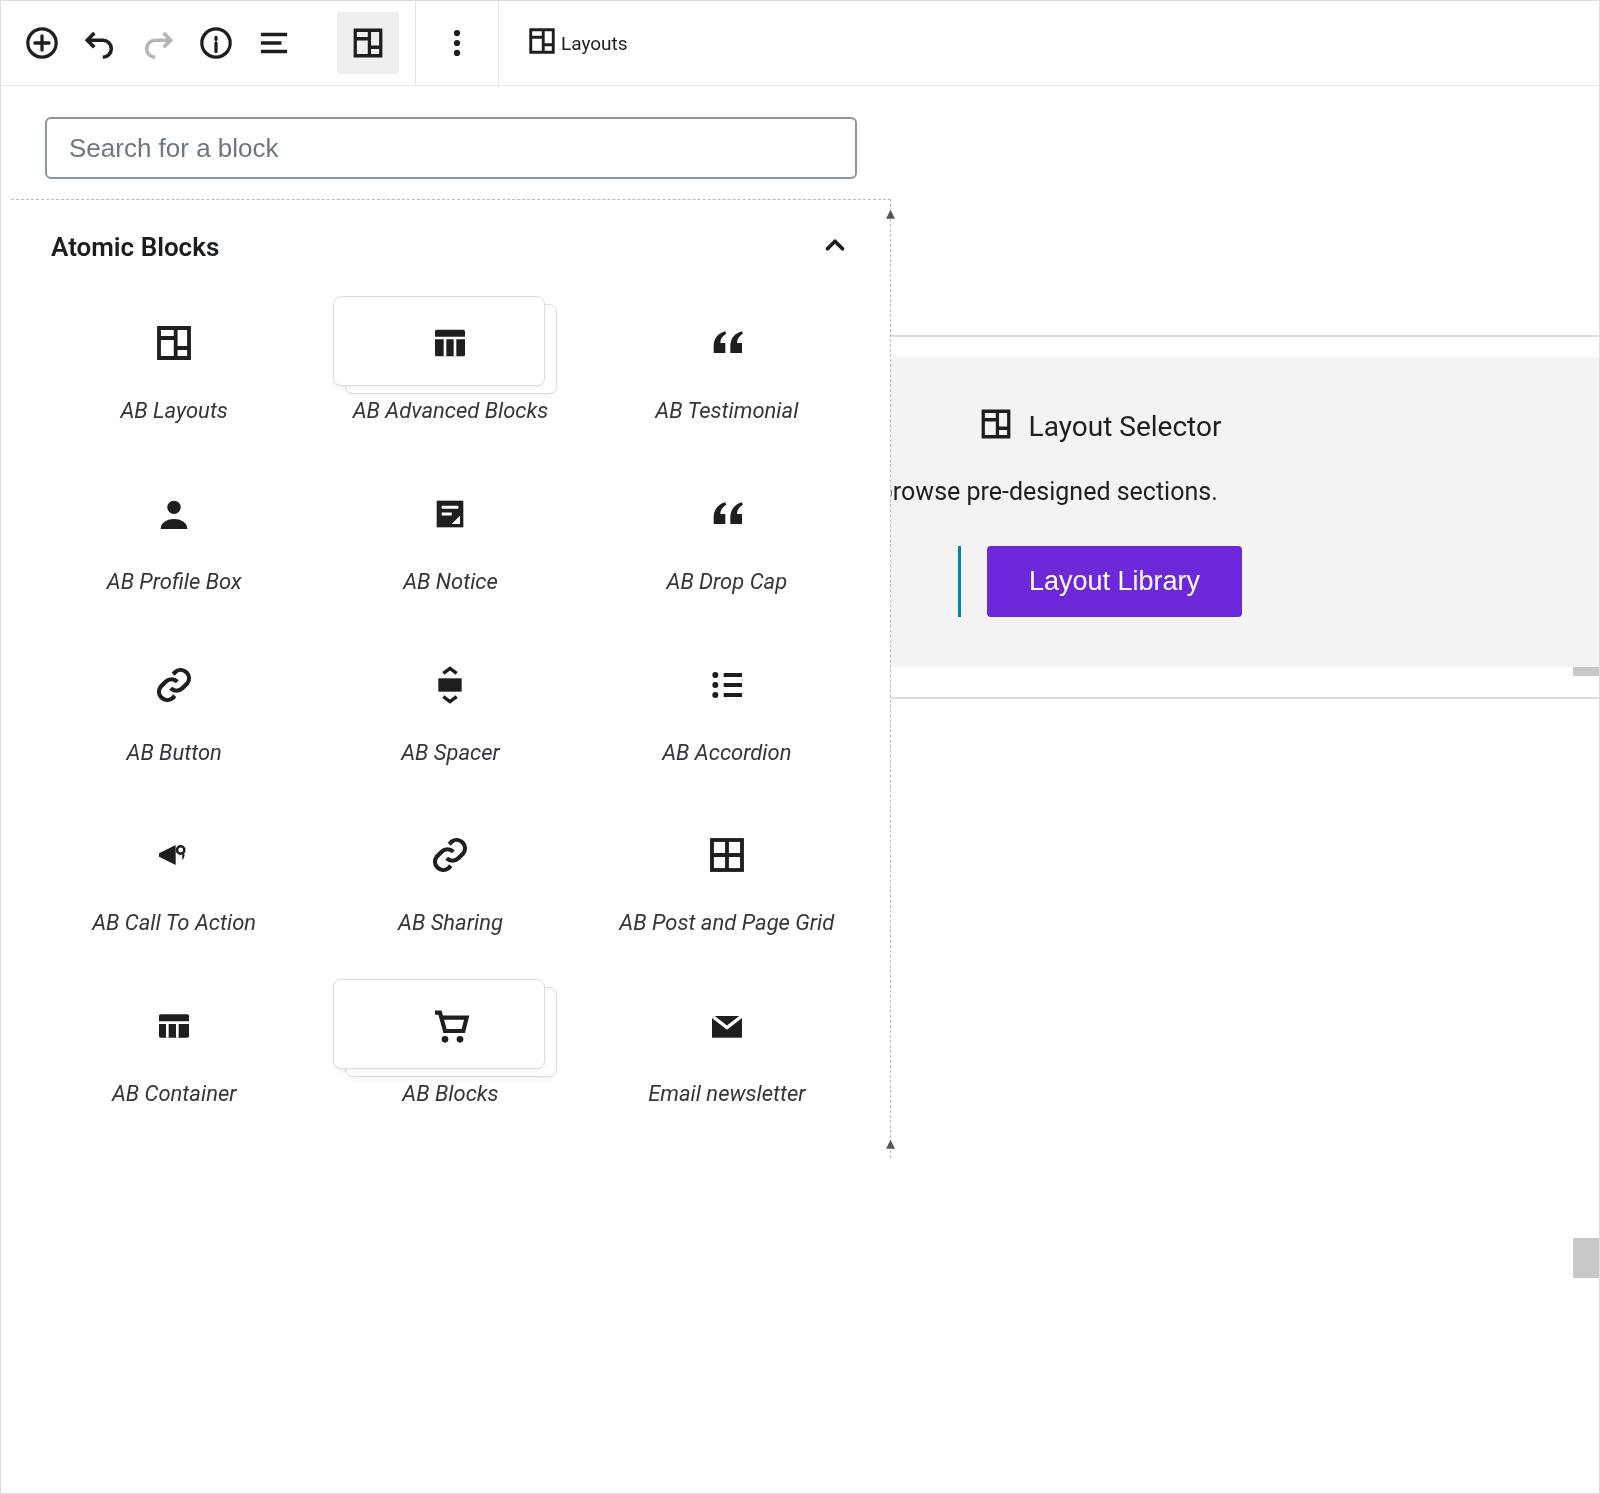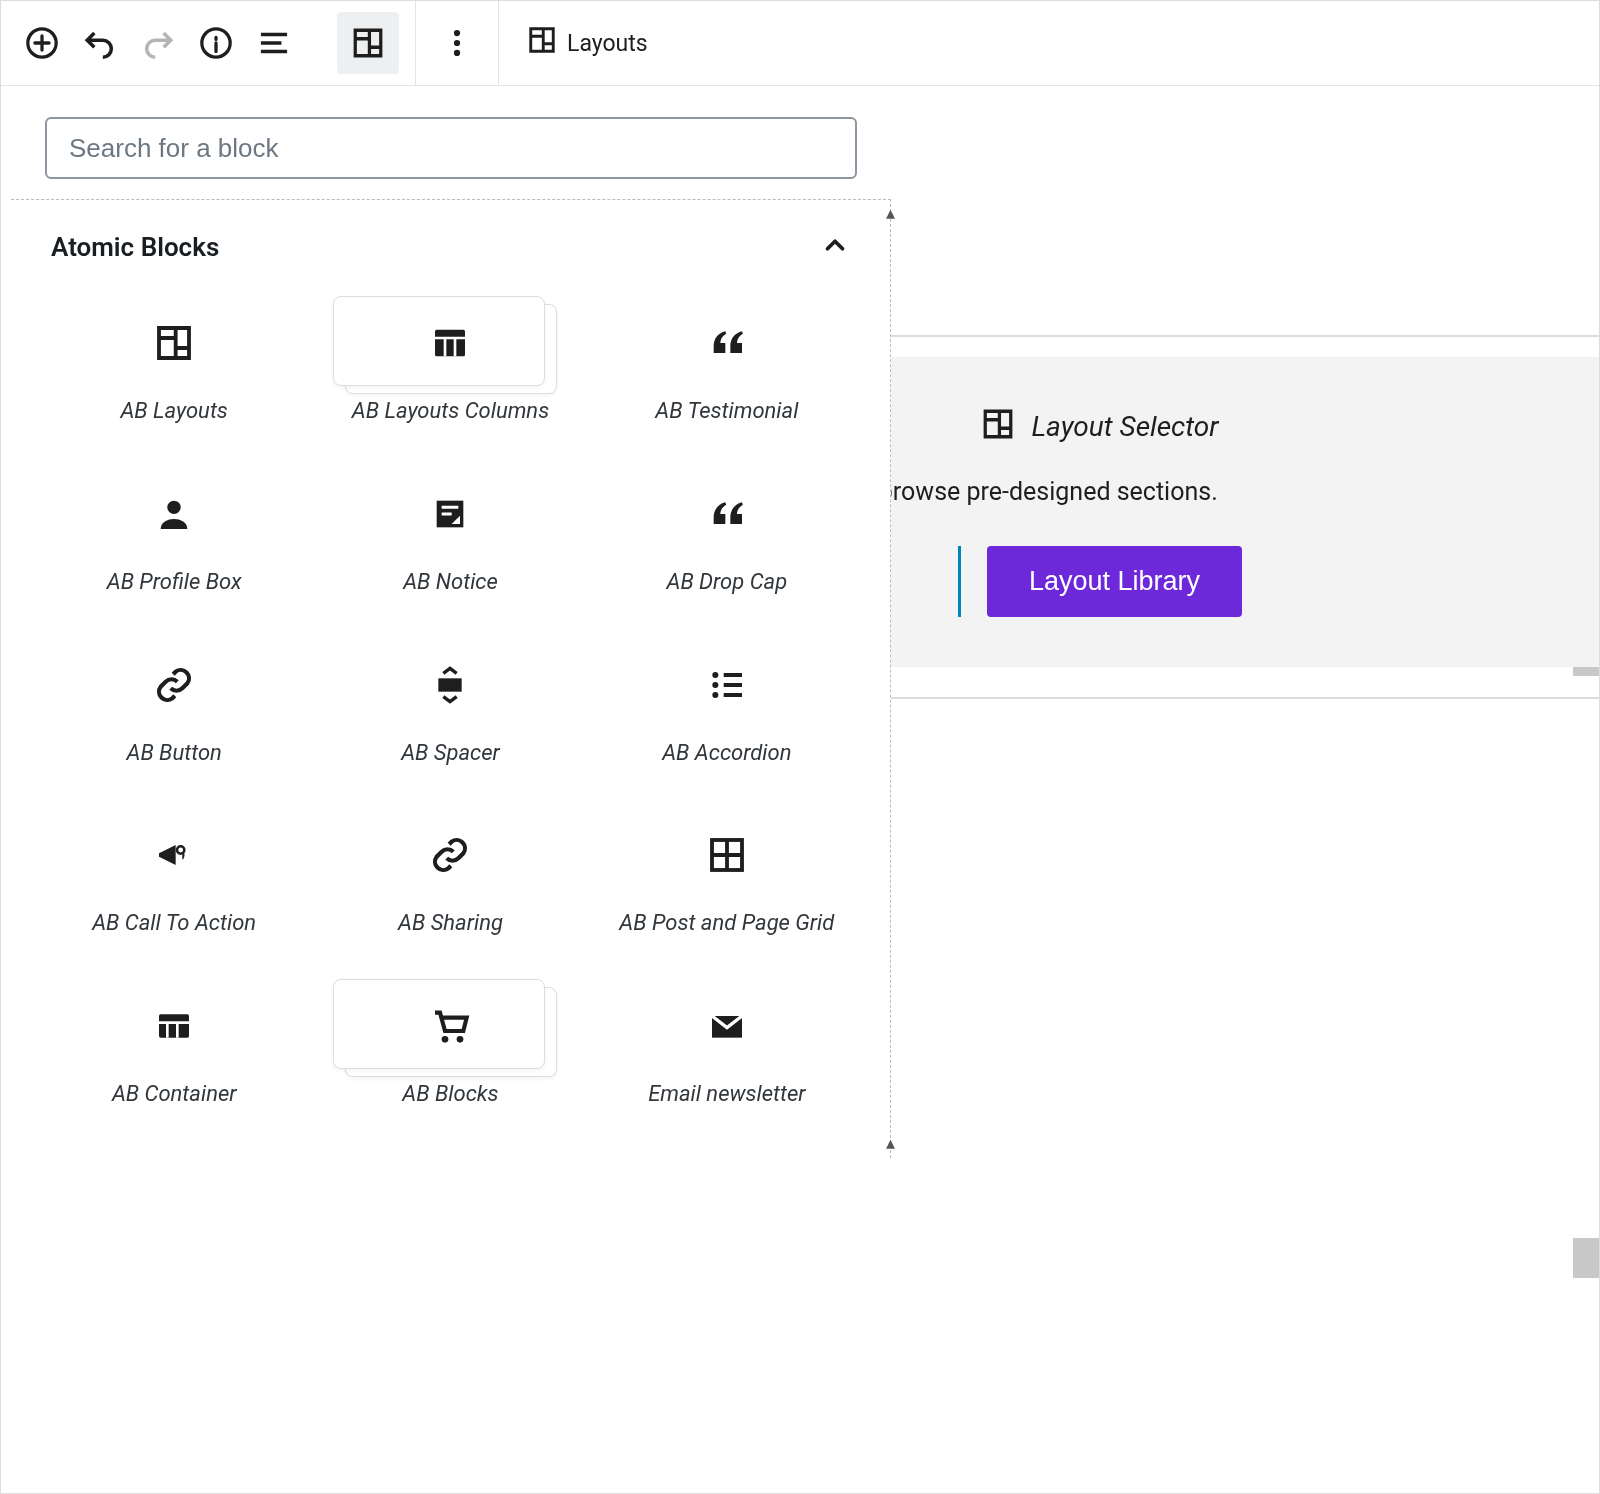--- a/index.html
+++ b/index.html
@@ -42,23 +42,23 @@
 }
 .tb-sep {
   width: 1px;
   height: 85px;
   background: #e2e4e7;
   margin: 0 8px;
 }
 .tb-layouts {
   display: flex;
   align-items: center;
-  gap: 10px;
+  gap: 4px;
   padding: 0 12px;
-  font-size: 23px;
+  font-size: 19px;
   color: #1e1e1e;
   cursor: pointer;
 }
 .tb-layouts svg { width: 30px; height: 30px; }
 
 
 .inserter {
   position: absolute;
   top: 100px;
   left: 10px;
@@ -197,21 +197,20 @@
   display: flex;
   align-items: center;
   justify-content: center;
   gap: 16px;
   margin-bottom: 32px;
 }
 .layout-box-header svg { width: 34px; height: 34px; }
 .layout-box-title {
   font-size: 28px;
   color: #1e1e1e;
-  font-style: italic;
 }
 .layout-box-desc {
   font-size: 25px;
   color: #1e1e1e;
   text-align: left;
   margin-bottom: 40px;
 }
 .layout-btn-wrap {
   display: flex;
   justify-content: center;
@@ -427,21 +426,21 @@
             </svg>
           </div>
           <div class="block-label">AB Layouts</div>
         </div>
         <div class="block-item">
           <div class="block-icon stacked">
             <svg viewBox="0 0 24 24">
               <use href="#i-columns"></use>
             </svg>
           </div>
-          <div class="block-label">AB Layouts Columns</div>
+          <div class="block-label">AB Advanced Blocks</div>
         </div>
         <div class="block-item">
           <div class="block-icon">
             <svg viewBox="0 0 24 24">
               <use href="#i-quote"></use>
             </svg>
           </div>
           <div class="block-label">AB Testimonial</div>
         </div>
         <div class="block-item">

